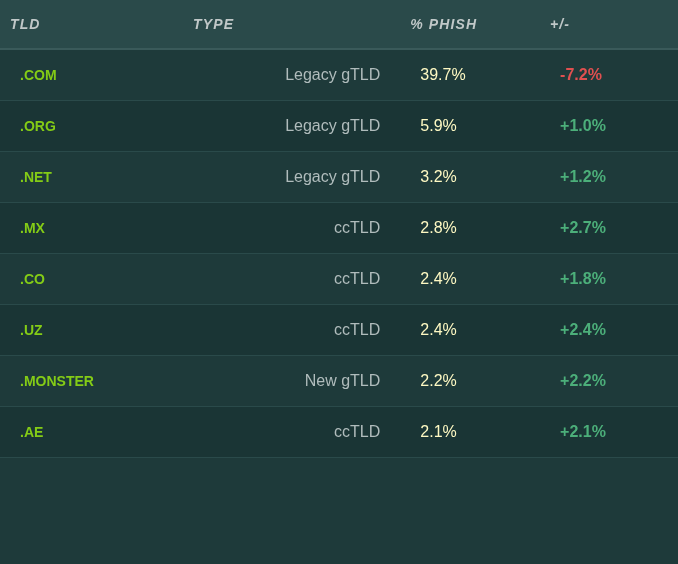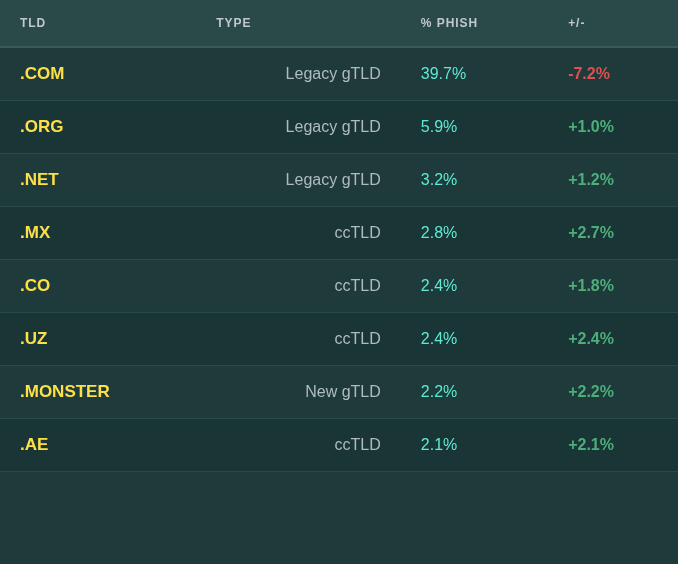--- a/index.html
+++ b/index.html
@@ -19,28 +19,29 @@
     table {
       width: 100%;
       border-collapse: collapse;
     }
 
     thead tr {
       background-color: #2a4a4a;
     }
 
     th {
-      padding: 16px 20px;
+      padding: 16px 10px;
       text-align: left;
       color: #c0c8c8;
-      font-size: 12px;
+      font-size: 14px;
       font-weight: 700;
       letter-spacing: 0.08em;
       text-transform: uppercase;
       border-bottom: 2px solid #3a5a5a;
+      font-style: italic;
     }
 
     th:nth-child(3),
     th:nth-child(4) {
       text-align: left;
     }
 
     tbody tr {
       border-bottom: 1px solid #2a4a4a;
     }
@@ -54,32 +55,32 @@
     }
 
     td {
       padding: 16px 20px;
       color: #d0d8d8;
       font-size: 16px;
     }
 
     td:first-child {
       font-weight: 700;
-      color: #fde047;
-      font-size: 17px;
+      color: #84cc16;
+      font-size: 14px;
     }
 
     td:nth-child(2) {
       color: #b0bcbc;
       font-weight: 400;
       text-align: right;
     }
 
     td:nth-child(3) {
-      color: #5eead4;
+      color: #fef9c3;
       font-weight: 400;
     }
 
     .positive {
       color: #4caf7a;
       font-weight: 700;
     }
 
     .negative {
       color: #e05050;

